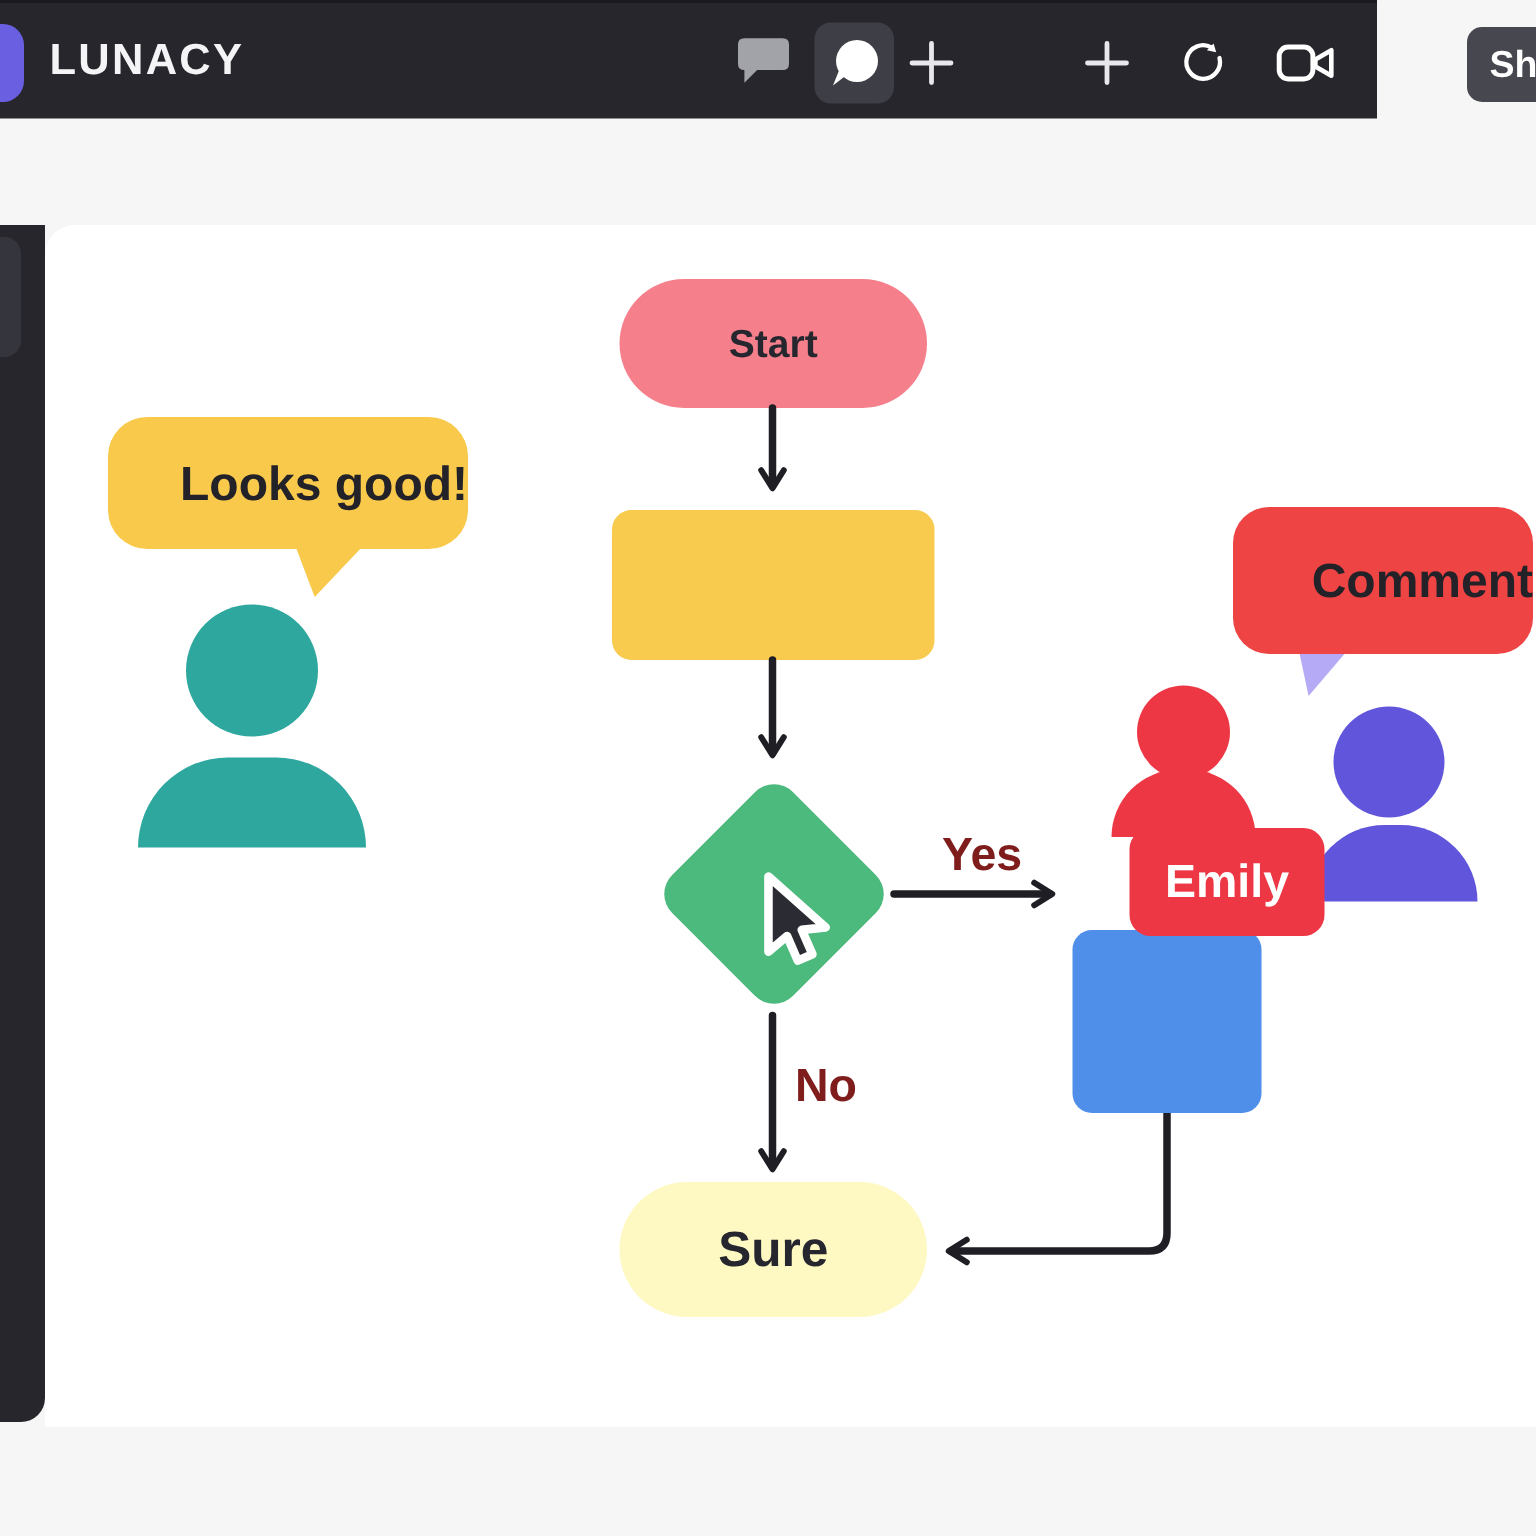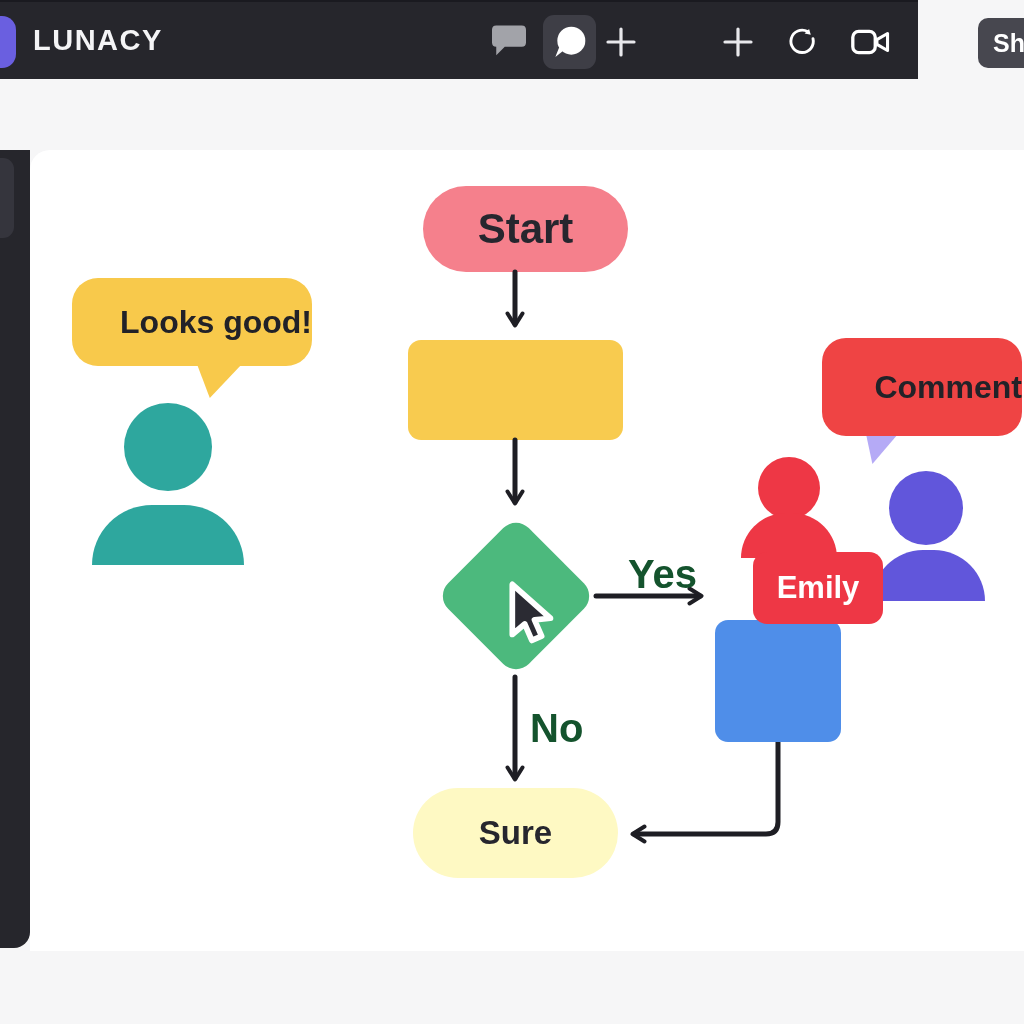--- a/index.html
+++ b/index.html
@@ -23,31 +23,31 @@
              color:#fff;font-size:25px;font-weight:700;line-height:50px;padding-left:15px;box-sizing:border-box;}
 
   
   .sidebar{left:0;top:150px;width:30px;height:798px;background:#26262c;border-radius:0 0 16px 0;}
   .sidebar-tab{left:-10px;top:8px;width:24px;height:80px;background:#35353d;border-radius:11px;}
 
   
   .canvas{left:30px;top:150px;width:994px;height:801px;background:#ffffff;border-top-left-radius:20px;}
 
   .node{display:flex;align-items:center;justify-content:center;color:#26262e;}
-  .node-start{left:393px;top:36px;width:205px;height:86px;border-radius:43px;background:#f5808c;
-              font-size:42px;font-weight:600;}
+  .node-start{left:383px;top:36px;width:205px;height:86px;border-radius:43px;background:#f5808c;
+              font-size:26px;font-weight:600;}
   .node-process{left:378px;top:190px;width:215px;height:100px;border-radius:13px;background:#f8cb4f;}
   .node-decision{left:429px;top:389px;width:114px;height:114px;border-radius:18px;background:#4cb97d;
                  transform:rotate(45deg);}
   .node-assignee{left:723px;top:402px;width:130px;height:72px;border-radius:14px;background:#ee3745;
                  color:#fff;font-size:31px;font-weight:700;z-index:3;}
   .node-task{left:685px;top:470px;width:126px;height:122px;border-radius:13px;background:#4f8ee9;z-index:2;}
   .node-end{left:383px;top:638px;width:205px;height:90px;border-radius:45px;background:#fef9c3;
             font-size:33px;font-weight:600;}
-  .edge-label{color:#14532d;font-size:40px;font-weight:600;z-index:2;}
+  .edge-label{color:#7f1d1d;font-size:31px;font-weight:600;z-index:2;}
   .label-yes{left:598px;top:402px;}
   .label-no{left:500px;top:556px;text-align:center;}
   .cursor-icon{left:468px;top:426px;width:62px;height:74px;z-index:4;}
   .connectors{left:0;top:0;z-index:1;}
 
   
   .bubble{display:flex;align-items:center;justify-content:flex-end;color:#222228;
           font-size:32px;font-weight:700;z-index:2;}
   .bubble-yellow{left:42px;top:128px;width:240px;height:88px;border-radius:26px;background:#f8c94b;}
   .tail-yellow{left:166px;top:214px;width:46px;height:34px;background:#f8c94b;

